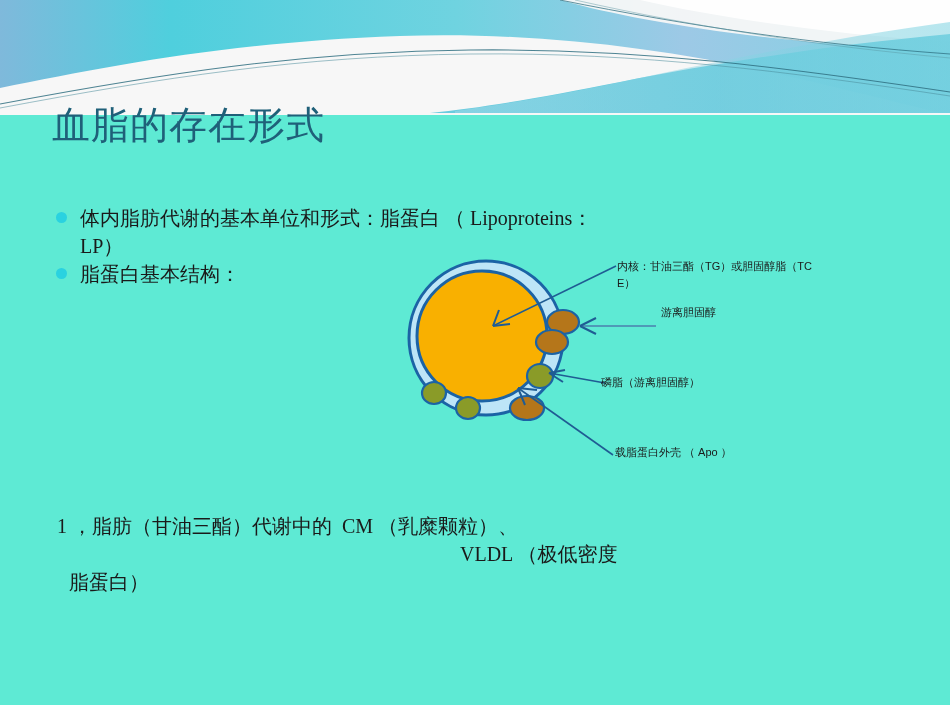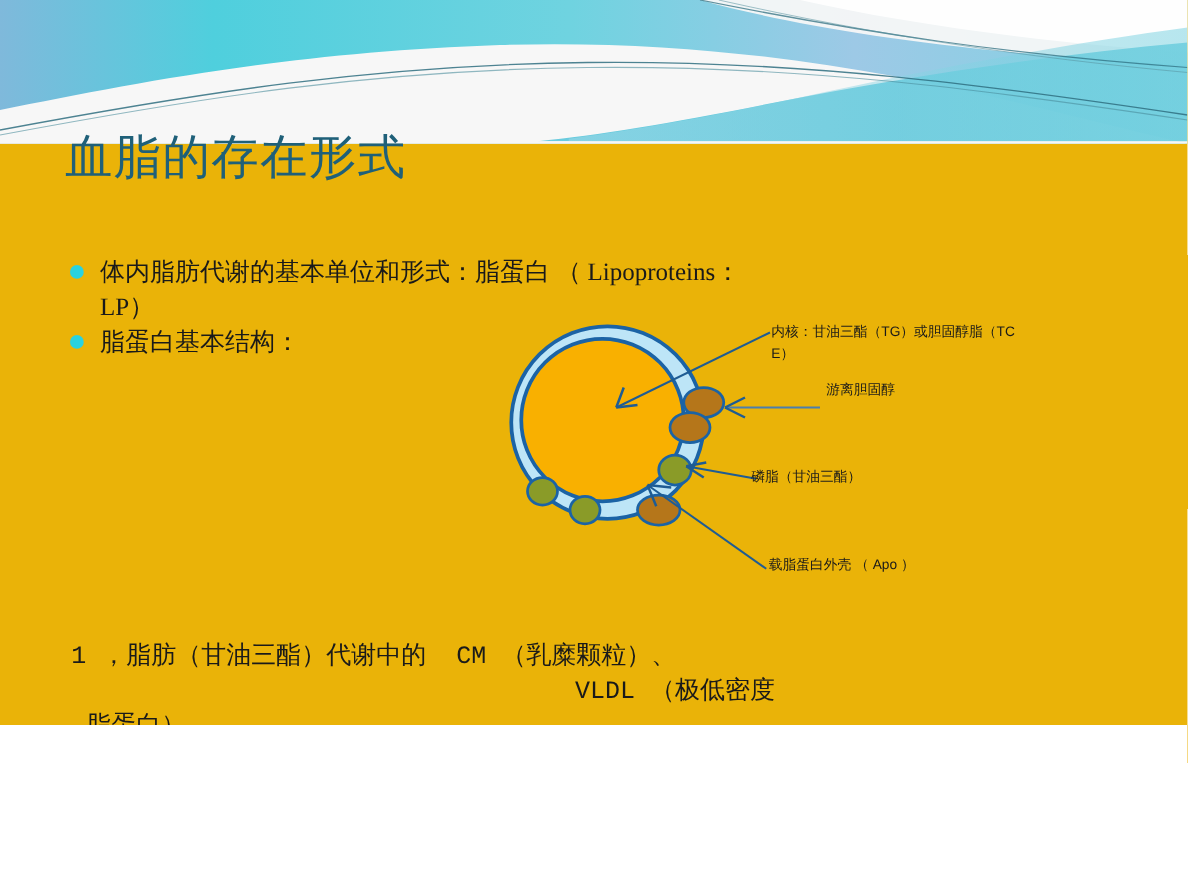--- a/index.html
+++ b/index.html
@@ -6,23 +6,23 @@
     margin: 0;
     padding: 0;
     background: #ffffff;
   }
   body {
     font-family: "Liberation Sans", sans-serif;
   }
   #slide {
     position: relative;
     width: 950px;
-    height: 580px;
+    height: 705px;
     overflow: hidden;
-    background: #eab308;
+    background: #5eead4;
   }
   #slide-bg {
     position: absolute;
     left: 0; top: 0;
     width: 950px; height: 713px;
   }
   #header-art {
     position: absolute;
     left: 0; top: 0;
     width: 950px;
@@ -53,21 +53,21 @@
     margin-right: 13px;
   }
   .bullet-text {
     font-family: "Liberation Serif", serif;
     font-size: 20px;
     line-height: 28px;
     color: #1a1a1a;
   }
   .plain-line {
     position: absolute;
-    font-family: Liberation Mono, monospace;
+    font-family: Liberation Serif, serif;
     font-size: 20px;
     line-height: 28px;
     color: #1a1a1a;
     white-space: pre;
   }
   .callout-label {
     position: absolute;
     font-family: "Liberation Sans", sans-serif;
     font-size: 11px;
     line-height: 17px;
@@ -176,21 +176,21 @@
     </g>
   </svg>
 
   <div class="callout-label" style="left:617px; top:258px; width:330px;">
     <span>内核：甘油三酯（TG）或胆固醇脂（TC</span><br>
     <span>E）</span>
   </div>
 
   <div class="callout-label" style="left:661px; top:304px;">游离胆固醇</div>
 
-  <div class="callout-label" style="left:601px; top:374px;">磷脂（甘油三酯）</div>
+  <div class="callout-label" style="left:601px; top:374px;">磷脂（游离胆固醇）</div>
 
   <div class="callout-label" style="left:615px; top:444px;">载脂蛋白外壳 （ Apo ）</div>
 
 
   <div class="plain-line" style="left:57px; top:512px;">1 ，脂肪（甘油三酯）代谢中的  CM （乳糜颗粒）、</div>
 
   <div class="plain-line" style="left:460px; top:540px;">VLDL （极低密度</div>
 
   <div class="plain-line" style="left:69px; top:568px;">脂蛋白）</div>
 

